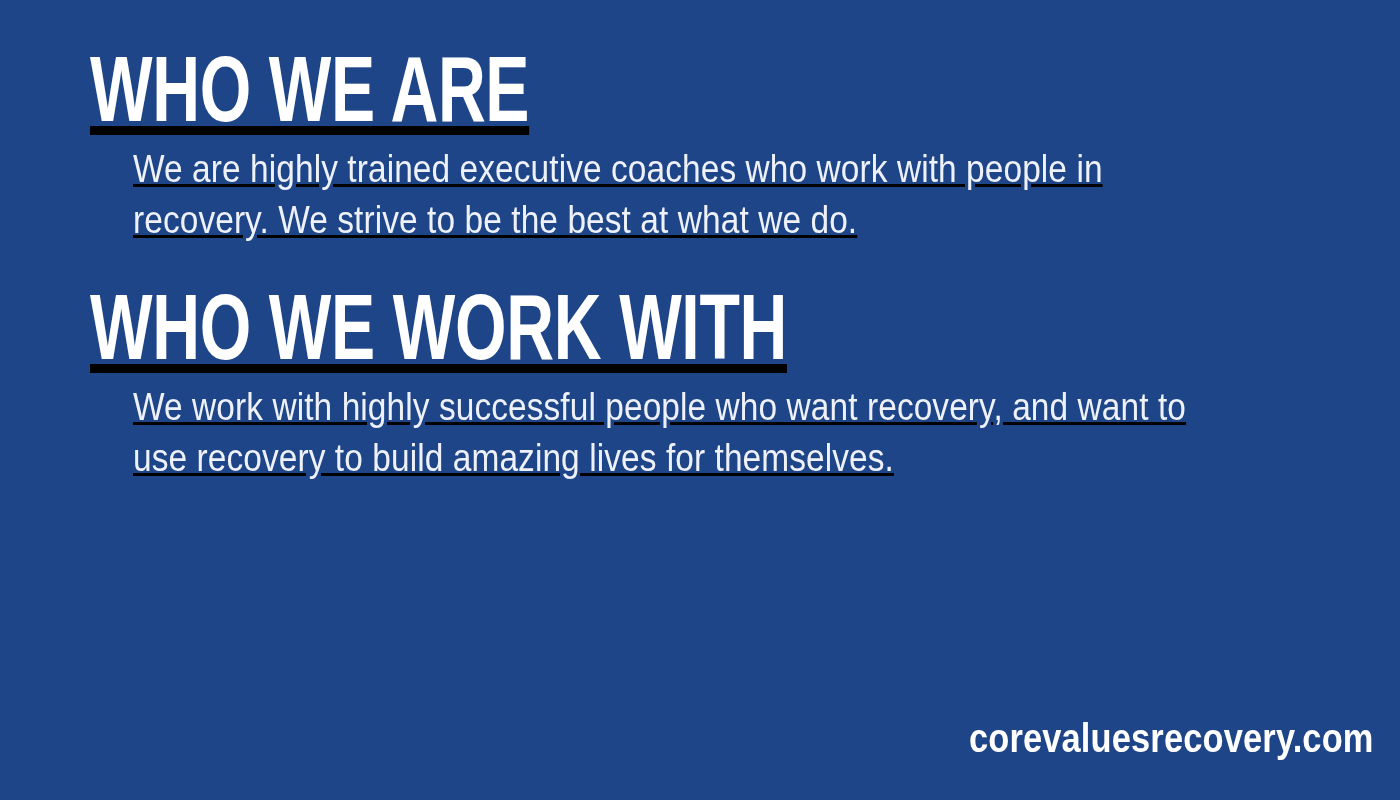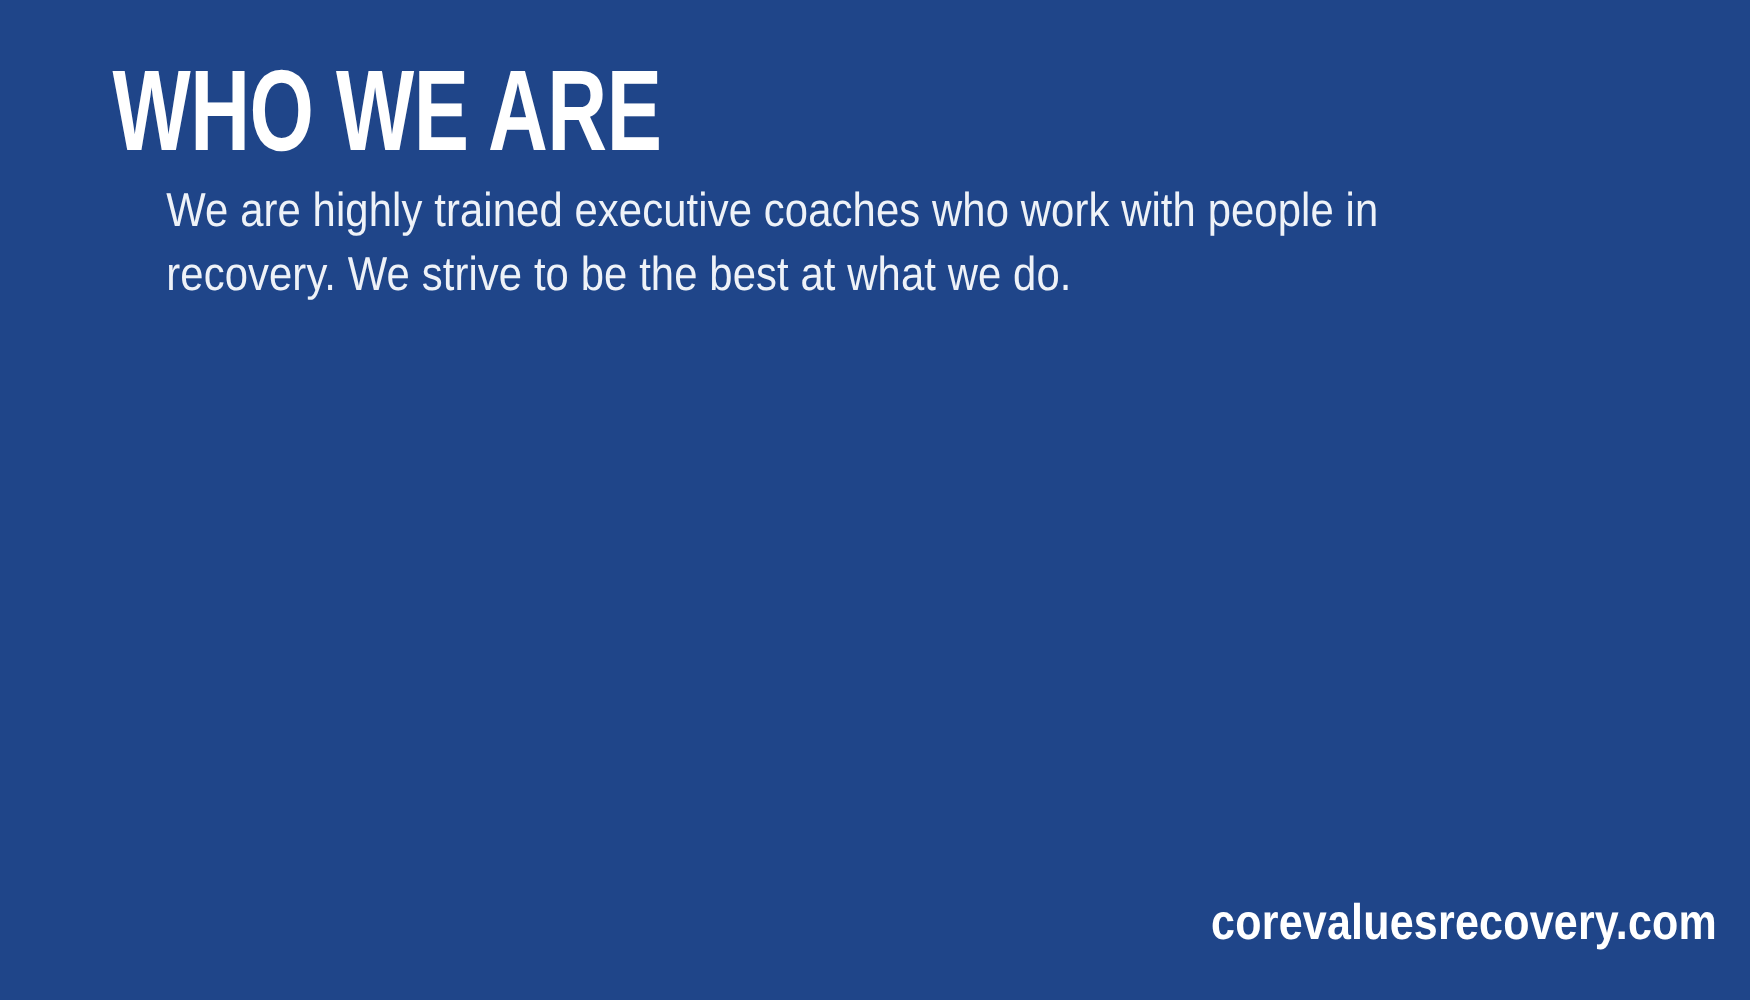--- a/index.html
+++ b/index.html
@@ -23,20 +23,21 @@
     height: 800px;
     background: #1f4589;
     box-sizing: border-box;
   }
 
   .content {
     position: absolute;
     left: 90px;
     top: 40px;
     width: 1270px;
+    text-decoration: underline;
   }
 
   .section {
     position: relative;
   }
 
   .section-heading {
     margin: 0;
     padding: 0;
     color: #ffffff;
@@ -105,19 +106,23 @@
 
 <div class="slide">
 
   <div class="content">
 
     <section class="section section--who-we-are">
       <h2 class="section-heading">WHO WE ARE</h2>
       <p class="section-body">We are highly trained executive coaches who work with people in recovery. We strive to be the best at what we do.</p>
     </section>
 
+    <section class="section section--who-we-work-with">
+      <h2 class="section-heading">WHO WE WORK WITH</h2>
+      <p class="section-body">We work with highly successful people who want recovery, and want to use recovery to build amazing lives for themselves.</p>
+    </section>
 
 
   </div>
 
   <div class="site-url">corevaluesrecovery.com</div>
 
 </div>
 
 </body></html>

